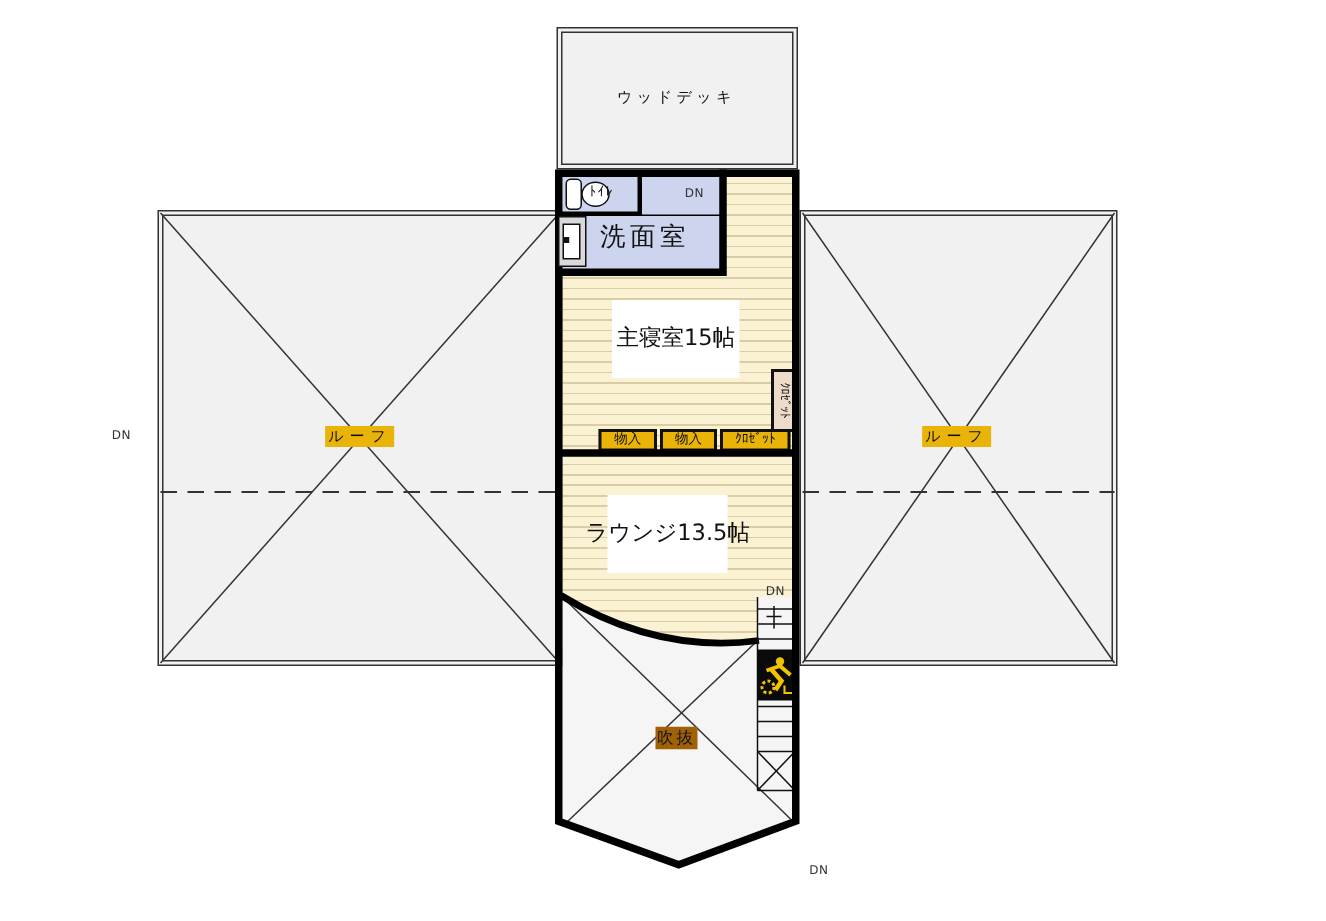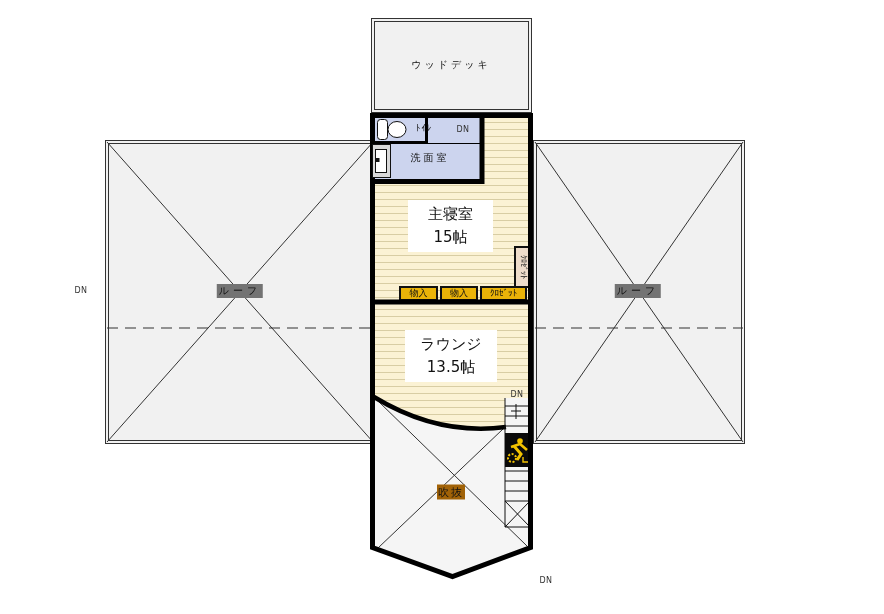--- a/index.html
+++ b/index.html
@@ -17,26 +17,26 @@
   .storage-box{position:absolute;background:#eab308;border:2px solid #111;
       box-sizing:border-box;display:flex;align-items:center;justify-content:center;
       font-size:9px;line-height:1;white-space:nowrap;overflow:hidden;}
   .closet-strip{position:absolute;background:#eedcca;border:2px solid #111;
       box-sizing:border-box;display:flex;align-items:center;justify-content:center;}
   .closet-strip span{writing-mode:vertical-rl;text-orientation:mixed;font-size:8px;line-height:1;}
   .overlay{position:absolute;left:0;top:0;pointer-events:none;}
   
   .lbl{position:absolute;transform:translate(-50%,-50%);white-space:nowrap;color:#111;}
   .deck-lbl{font-size:10px;letter-spacing:3px;}
-  .roof-lbl{font-size:10px;letter-spacing:4px;background:#737373;padding:0 2px;}
-  .wash-lbl{font-size:10px;letter-spacing:3px;}
+  .roof-lbl{font-size:10px;letter-spacing:4px;background:#eab308;padding:0 2px;}
+  .wash-lbl{font-size:17px;letter-spacing:3px;}
   .toilet-lbl{font-size:9px;letter-spacing:1px;}
   .void-lbl{font-size:11px;letter-spacing:2px;background:#a16207;padding:0 1px;}
   .dn{font-size:8px;letter-spacing:0.5px;color:#333;}
-  .room-label{position:absolute;background:#ffffff;display:flex;flex-direction:column;
+  .room-label{position:absolute;background:#ffffff;display:flex;flex-direction:row;
       align-items:center;justify-content:center;font-size:15px;line-height:1.55;
       white-space:nowrap;}
 </style>
 </head>
 <body>
 
 <div class="canvas">
 
   <div class="gray-pane" style="left:105px;top:140px;width:270px;height:304px;"></div>
 
@@ -130,30 +130,30 @@
 
     <g>
       <rect x="372.5" y="144.5" width="18" height="33" fill="#d9d9d9" stroke="#111"></rect>
       <rect x="375.5" y="149.5" width="11" height="23" fill="#fff" stroke="#111"></rect>
       <rect x="376" y="158" width="3.5" height="4" fill="#111"></rect>
     </g>
   </svg>
 
   <div class="lbl deck-lbl" style="left:451px;top:65px;">ウッドデッキ</div>
 
-  <div class="lbl toilet-lbl" style="left:424px;top:128px;">ﾄｲﾚ</div>
+  <div class="lbl toilet-lbl" style="left:401px;top:128px;">ﾄｲﾚ</div>
   <div class="lbl dn" style="left:463px;top:129px;">DN</div>
   <div class="lbl wash-lbl" style="left:430px;top:158px;">洗面室</div>
 
   <div class="room-label" style="left:408px;top:200px;width:85px;height:52px;">
     <span>主寝室</span>
     <span>15帖</span>
   </div>
 
-  <div class="room-label" style="left:405px;top:330px;width:92px;height:52px;">
+  <div class="room-label" style="left:405px;top:330px;width:80px;height:52px;">
     <span>ラウンジ</span>
     <span>13.5帖</span>
   </div>
 
   <div class="lbl dn" style="left:517px;top:394px;">DN</div>
 
   <div class="lbl void-lbl" style="left:451px;top:492px;">吹抜</div>
 
   <div class="lbl roof-lbl" style="left:240px;top:291px;">ルーフ</div>
   <div class="lbl roof-lbl" style="left:638px;top:291px;">ルーフ</div>

